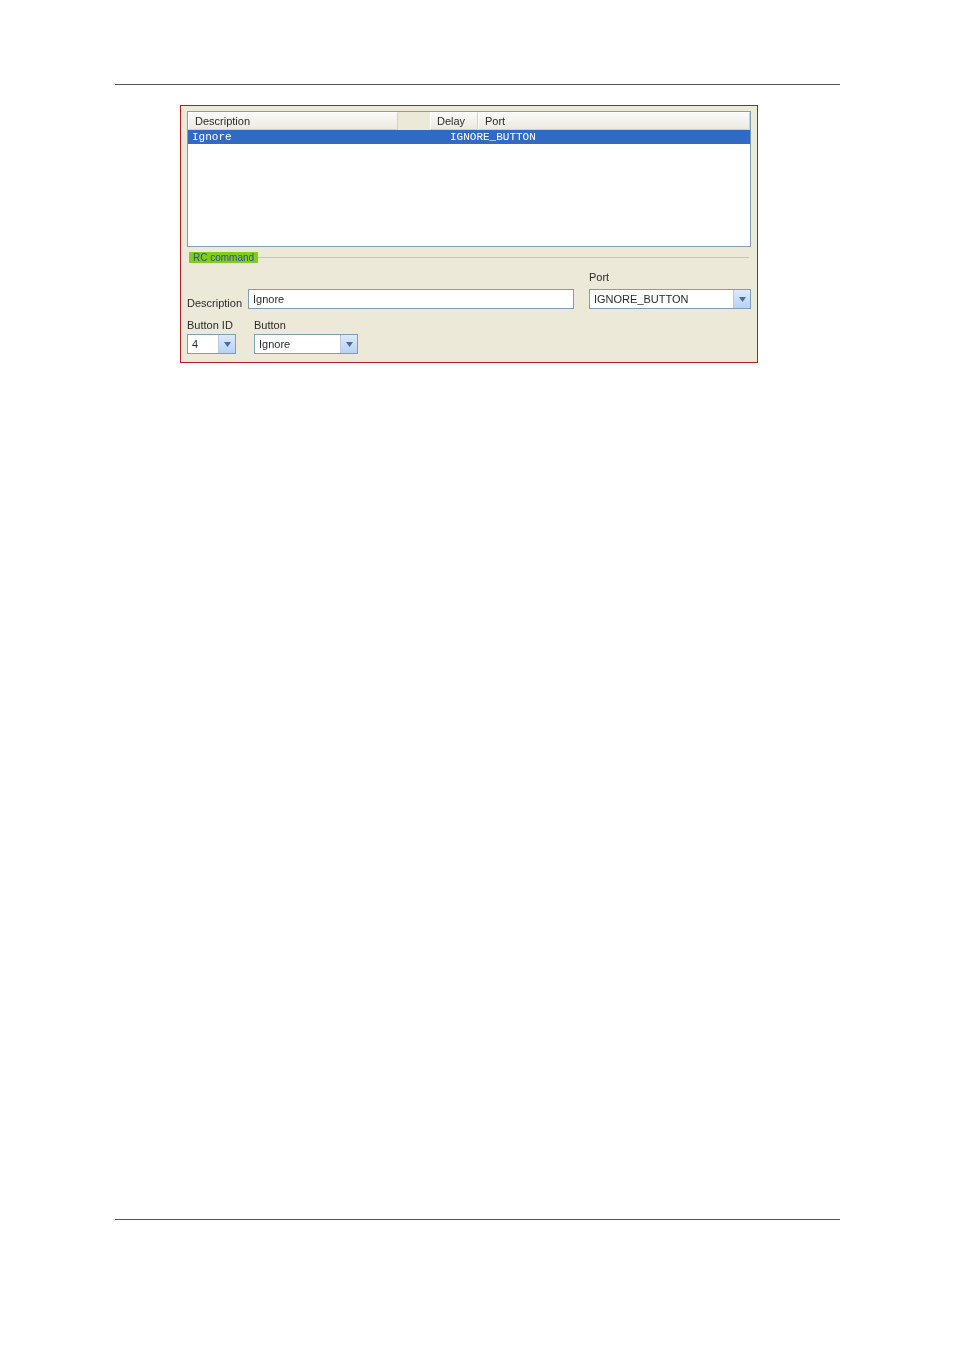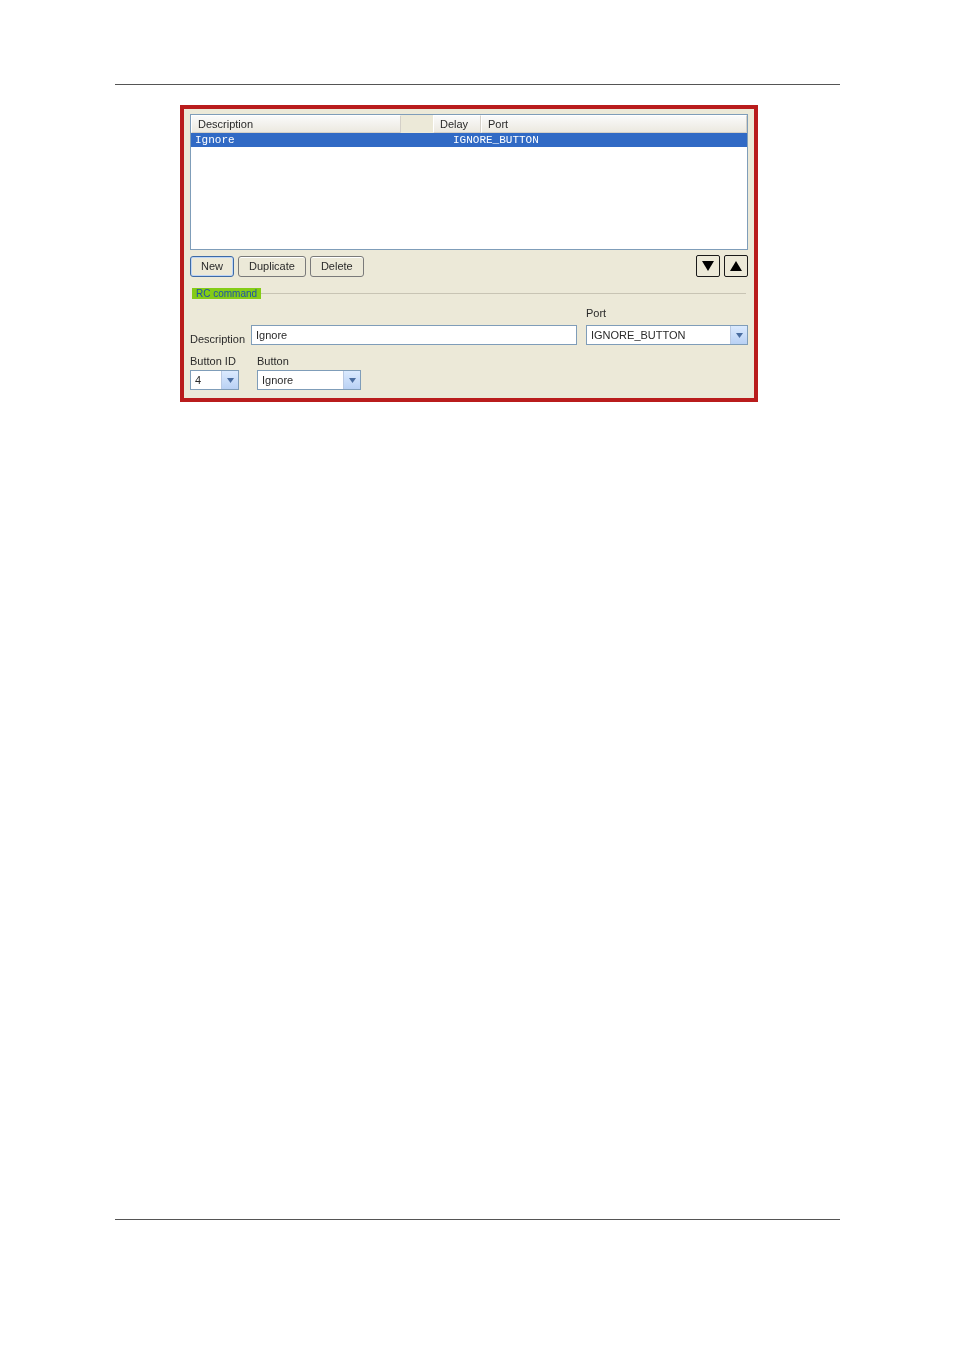--- a/index.html
+++ b/index.html
@@ -19,21 +19,21 @@
     }
     .page-hr.top { top: 84px; width: 725px; }
     .page-hr.bottom { top: 1219px; width: 725px; }
 
     .panel {
       position: absolute;
       left: 180px;
       top: 105px;
       width: 578px;
       background: #ece9d8;
-      border: 4px solid #b91c1c;
+      border: 1px solid #b91c1c;
     }
 
     .table-wrap {
       margin: 5px 6px 0 6px;
       background: #ffffff;
       border: 1px solid #7f9db9;
     }
     .table-head {
       display: flex;
       background: #ece9d8;
@@ -200,36 +200,20 @@
     </div>
     <div class="table-body">
       <div class="row">
         <div class="cell desc">Ignore</div>
         <div class="cell delay"></div>
         <div class="cell port">IGNORE_BUTTON</div>
       </div>
     </div>
   </div>
 
-  <div class="btn-row">
-    <button class="btn focused">New</button>
-    <button class="btn">Duplicate</button>
-    <button class="btn">Delete</button>
-    <div class="spacer"></div>
-    <div class="arrow-btn">
-      <svg viewBox="0 0 14 12">
-          <polygon points="1,1 13,1 7,11" fill="#000"></polygon>
-        </svg>
-    </div>
-    <div class="arrow-btn">
-      <svg viewBox="0 0 14 12">
-          <polygon points="1,11 13,11 7,1" fill="#000"></polygon>
-        </svg>
-    </div>
-  </div>
 
   <div class="rc-section">
     <div class="fieldset-line"></div>
     <span class="legend">RC command</span>
 
     <div class="form-grid">
       <span class="label">Description</span>
       <input type="text" class="text-input desc-input" value="Ignore" style="">
       <div class="port-block stack">
         <span class="label port-label">Port</span>

